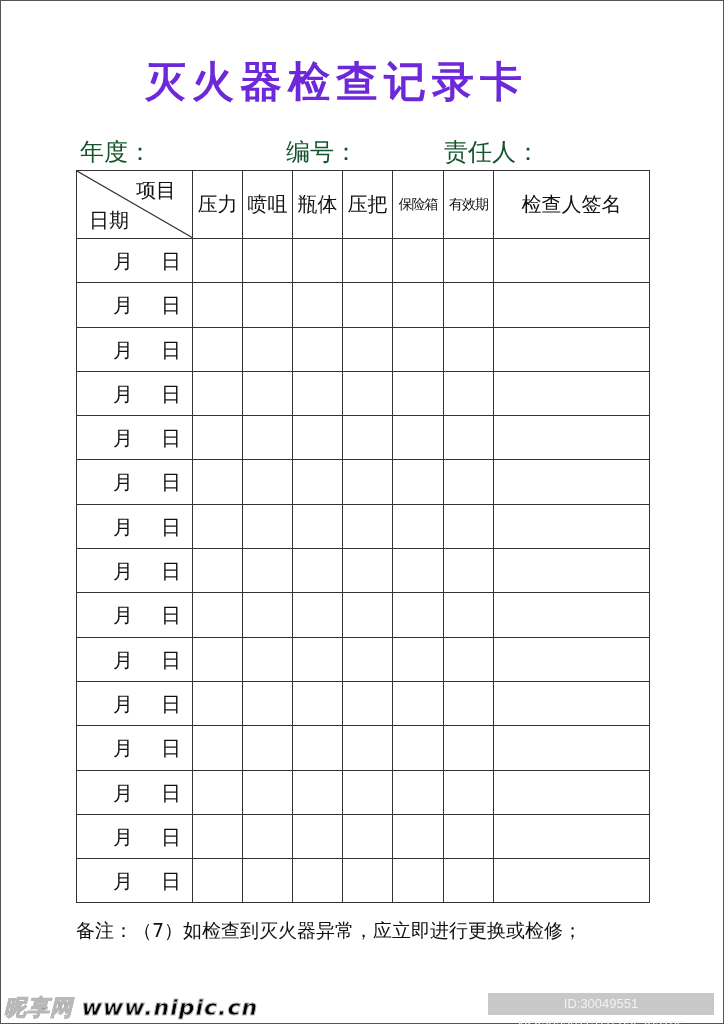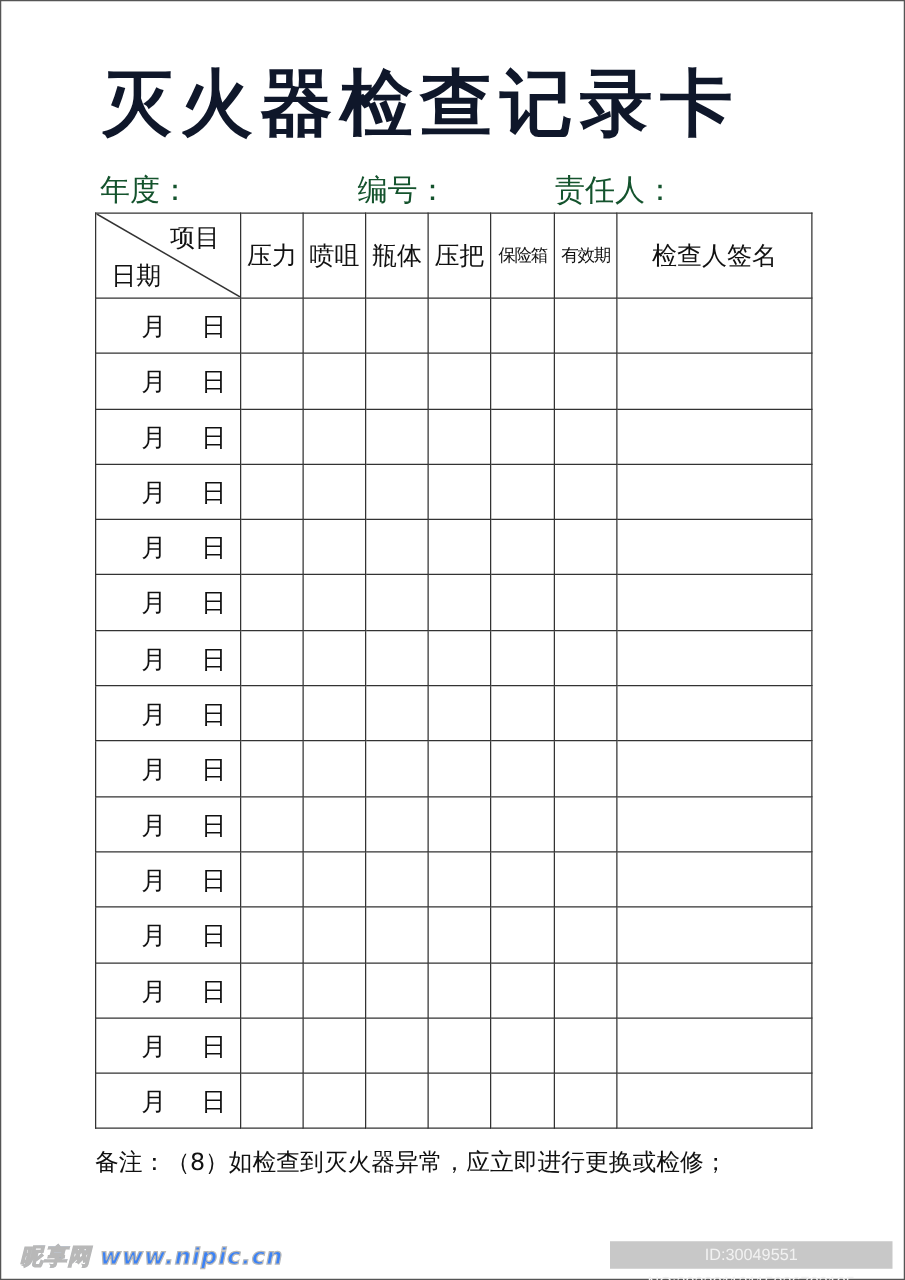--- a/index.html
+++ b/index.html
@@ -1,37 +1,37 @@
 <!DOCTYPE html>
 <html><head>
 <meta charset="utf-8">
 <style>
   html, body { margin:0; padding:0; }
   body { width:724px; height:1024px; background:#ffffff; position:relative; overflow:hidden;
          font-family:"DejaVu Sans", "Liberation Sans", sans-serif; color:#111; }
   .frame { position:absolute; left:0; top:0; width:722px; height:1022px; border:1px solid #555; }
   .title { position:absolute; left:0; top:42px; width:672px; text-align:center;
-           font-size:58px; font-weight:bold; letter-spacing:6px; color:#0f172a; line-height:80px; }
+           font-size:42px; font-weight:bold; letter-spacing:6px; color:#6d28d9; line-height:80px; }
   .meta { position:absolute; top:138px; font-size:24px; line-height:28px; color:#14532d; }
   table.rec { position:absolute; left:76px; top:170px; border-collapse:collapse; table-layout:fixed;padding-left:30px; }
   table.rec td, table.rec th { border:1.3px solid #333; padding:0; font-weight:normal; }
   table.rec th { height:67px; font-size:20px; text-align:center; vertical-align:middle; }
   table.rec th.small { font-size:14px; letter-spacing:-1px;margin-top:43px; }
   .diag { position:relative; height:67px; overflow:hidden; }
   .diag svg { position:absolute; left:0; top:0; }
   .diag .item { position:absolute; right:16px; top:6px; font-size:20px; }
   .diag .date { position:absolute; left:12px; bottom:4px; font-size:20px;font-family:Liberation Mono, monospace; }
   table.rec td { height:43.3px; }
   .datecell { position:relative; font-size:20px; }
   .datecell .m { position:absolute; left:36px; top:9px; }
   .datecell .d { position:absolute; left:84px; top:9px; }
   .notes { position:absolute; left:76px; top:914px; font-size:19px; line-height:32px; color:#111; }
   .notes .l2 { padding-left:68px; }
-  .wm-left { position:absolute; left:4px; top:993px; font-size:18px; color:#3b82f6; font-weight:bold;
-             -webkit-text-stroke:1px #b8b8b8; letter-spacing:1px; font-style:italic;margin-left:12px; }
+  .wm-left { position:absolute; left:4px; top:993px; font-size:22px; color:#000000; font-weight:bold;
+             -webkit-text-stroke:1px #b8b8b8; letter-spacing:1px; font-style:italic; }
   .wm-right { position:absolute; left:488px; top:993px; width:226px; height:22px; background:#c8c8c8;
               color:#f2f2f2; font-size:13px; line-height:22px; text-align:center; font-family:"Liberation Sans", sans-serif; }
 </style>
 </head>
 <body>
 
 <div class="frame"></div>
 
 <div class="title">灭火器检查记录卡</div>
 
@@ -263,17 +263,17 @@
         <td></td>
         <td></td>
         <td></td>
         <td></td>
         <td></td>
       </tr>
     </tbody>
 </table>
 
 <div class="notes">
-  <div>备注：（8）如检查到灭火器异常，应立即进行更换或检修；</div>
+  <div>备注：（7）如检查到灭火器异常，应立即进行更换或检修；</div>
 </div>
 
 <div class="wm-left">昵享网 www.nipic.cn</div>
 <div class="wm-right">ID:30049551 NO:20220112115926703105</div>
 
 </body></html>

